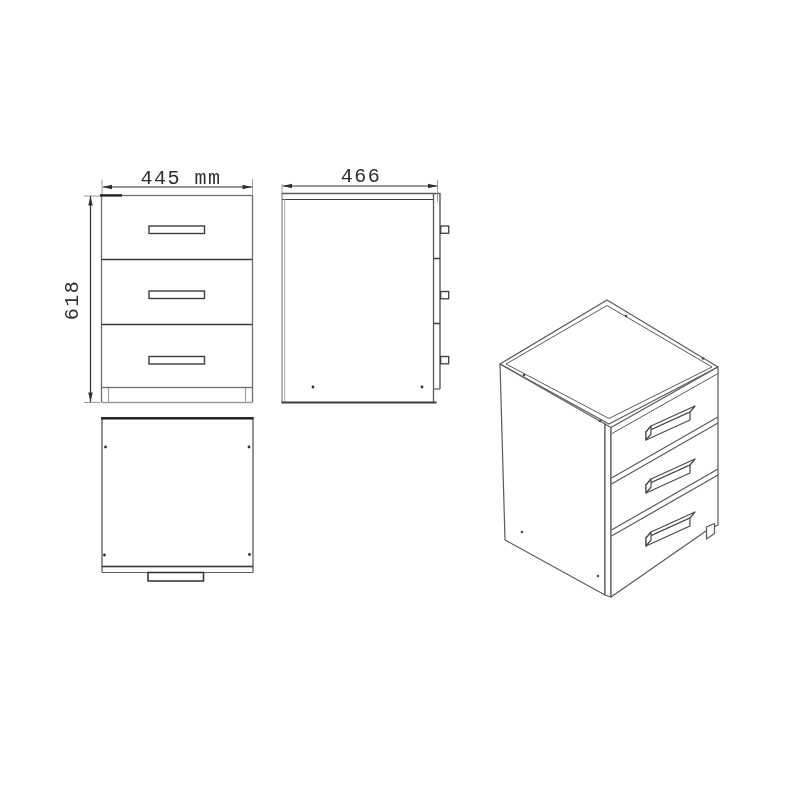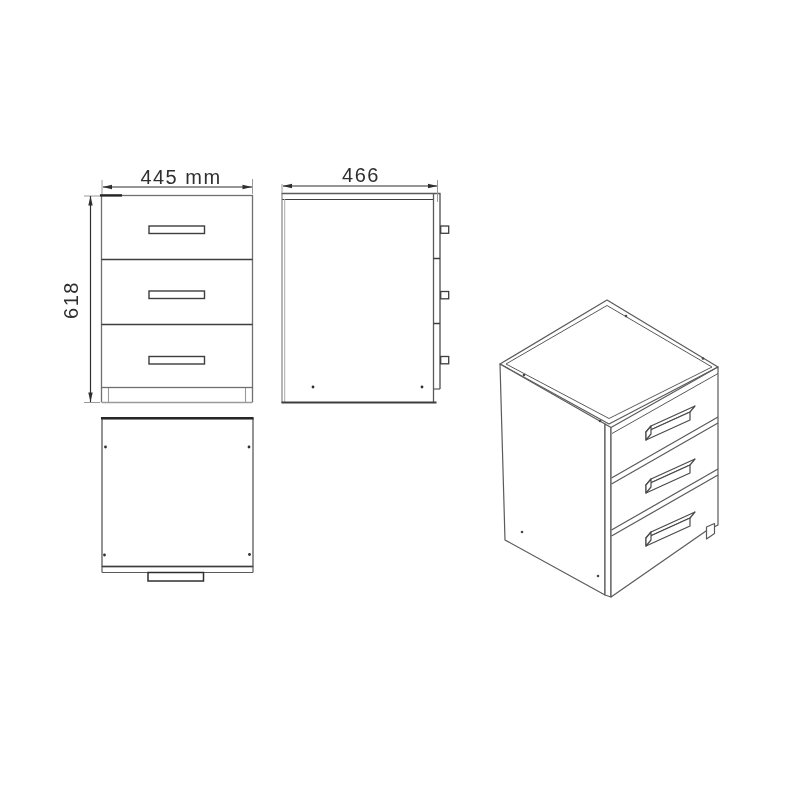--- a/index.html
+++ b/index.html
@@ -1,17 +1,17 @@
 <!DOCTYPE html>
 <html><head>
 <meta charset="utf-8">
 <style>
   html,body{margin:0;padding:0;background:#ffffff;}
   .canvas{position:relative;width:800px;height:653px;background:#ffffff;overflow:hidden;
-          font-family:Liberation Sans, sans-serif;}
+          font-family:Liberation Mono, monospace;}
   svg{position:absolute;left:0;top:0;}
   .dim-text{fill:#2f2f2f;font-size:20px;letter-spacing:1.5px;}
   .face{fill:#ffffff;}
   .nofill{fill:none;}
 </style>
 </head>
 <body>
 
 <div class="canvas">
 <svg width="800" height="800" viewBox="0 0 800 800">

